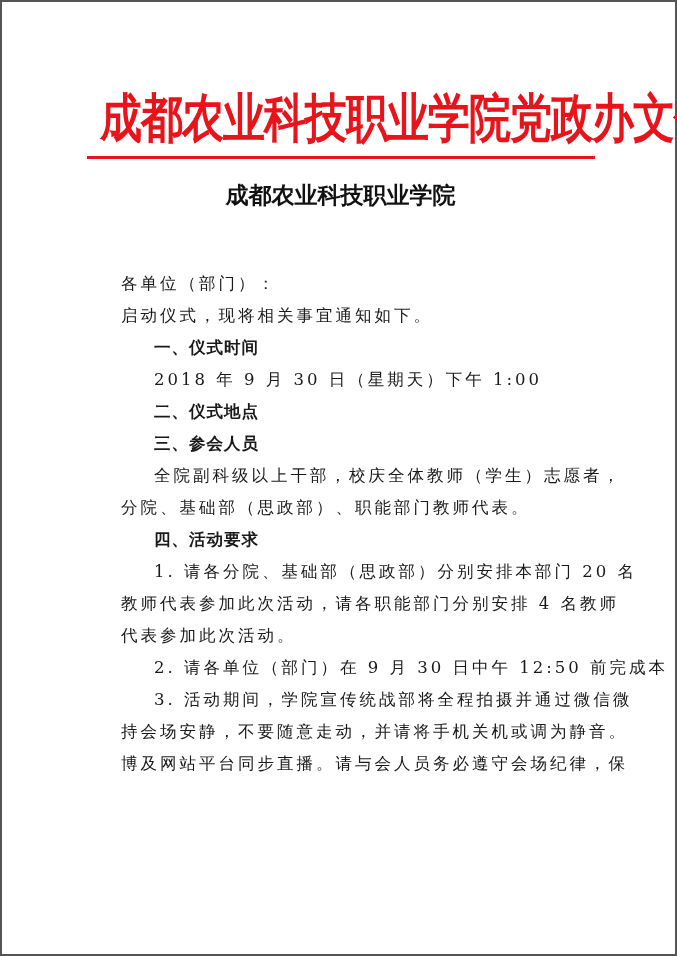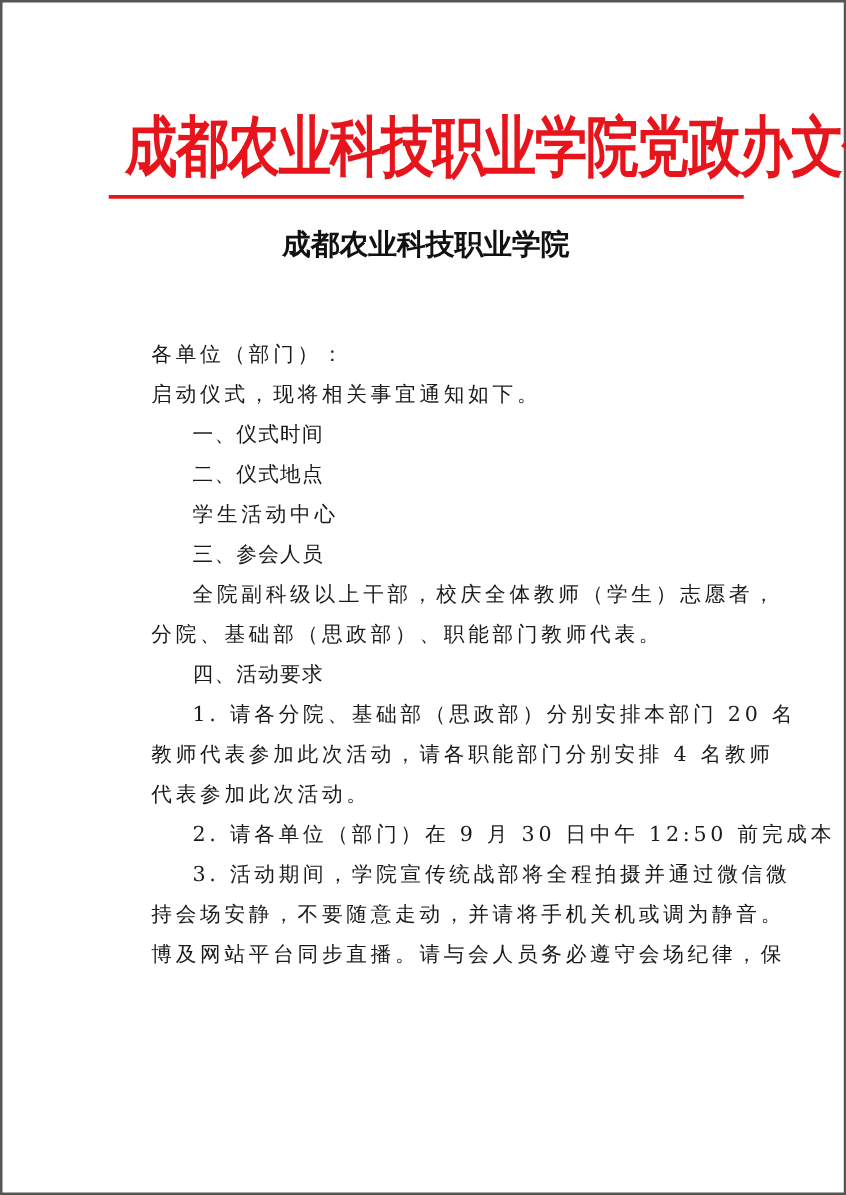--- a/index.html
+++ b/index.html
@@ -35,40 +35,40 @@
   .title.l2 { top: 218px; }
   .body {
     position: absolute; left: 107px; top: 266px; width: 470px;
     font-family: "DejaVu Serif", "Liberation Serif", serif;
     font-size: 16.5px; color: #1a1a1a; letter-spacing: 3px; margin-left: 12px;
   }
   .line { height: 32px; line-height: 32px; white-space: nowrap; }
   .indent { padding-left: 33px; }
   .heading {
     font-family: "DejaVu Sans", "Liberation Sans", sans-serif;
-    font-weight: normal; letter-spacing: 1px;
+    font-weight: bold; letter-spacing: 1px;
   }
 </style>
 </head>
 <body>
 
 <div class="page">
   <div class="masthead">成都农业科技职业学院党政办文件</div>
   <div class="red-rule"></div>
 
   <div class="title l1">成都农业科技职业学院</div>
 
   <div class="body">
     <div class="line">各单位（部门）：</div>
     <div class="line">启动仪式，现将相关事宜通知如下。</div>
 
     <div class="line indent heading">一、仪式时间</div>
+    <div class="line indent">2018 年 9 月 30 日（星期天）下午 1:00</div>
 
     <div class="line indent heading">二、仪式地点</div>
-    <div class="line indent">学生活动中心</div>
 
     <div class="line indent heading">三、参会人员</div>
     <div class="line indent">全院副科级以上干部，校庆全体教师（学生）志愿者，</div>
     <div class="line">分院、基础部（思政部）、职能部门教师代表。</div>
 
     <div class="line indent heading">四、活动要求</div>
 
     <div class="line indent">1. 请各分院、基础部（思政部）分别安排本部门 20 名</div>
     <div class="line">教师代表参加此次活动，请各职能部门分别安排 4 名教师</div>
     <div class="line">代表参加此次活动。</div>

